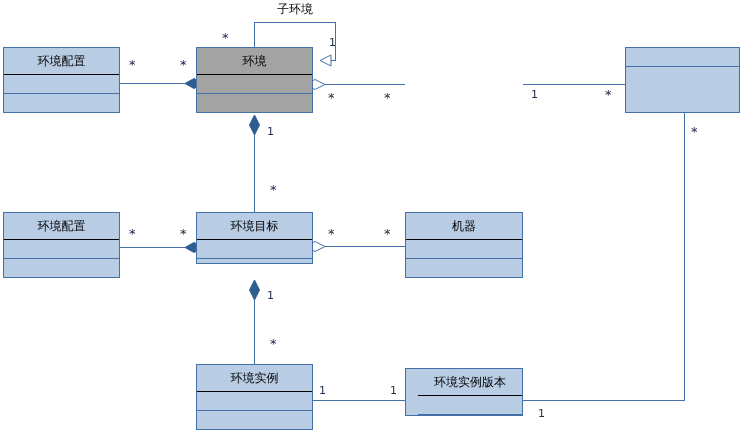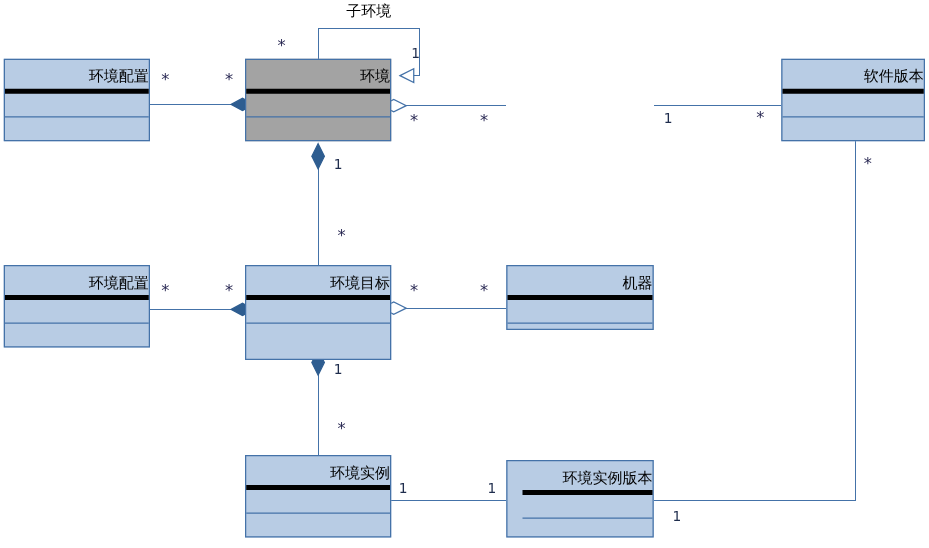--- a/index.html
+++ b/index.html
@@ -32,24 +32,24 @@
     background: #b8cce4;
     z-index: 5;
   }
   .uml-class.highlight {
     background: #a3a3a3;
   }
   .uml-class .cls-name {
     box-sizing: border-box;
     height: 27px;
     line-height: 26px;
-    text-align: right;
+    text-align: center;
     font-size: 12px;
     color: #000000;
-    border-bottom: 4px solid #000000;
+    border-bottom: 1px solid #000000;
     white-space: nowrap;
     overflow: hidden;
   }
   .uml-class .cls-attrs {
     box-sizing: border-box;
     height: 19px;
     border-bottom: 1px solid #4472a8;
   }
   .uml-class .cls-ops {
     box-sizing: border-box;
@@ -128,50 +128,49 @@
   </div>
 
   <div class="uml-class highlight" style="left:196px; top:47px; width:117px; height:66px;">
     <div class="cls-name">环境</div>
     <div class="cls-attrs"></div>
     <div class="cls-ops"></div>
   </div>
 
 
   <div class="uml-class" style="left:625px; top:47px; width:115px; height:66px;">
-    <div class="cls-name">软件版本</div>
     <div class="cls-attrs"></div>
     <div class="cls-ops"></div>
   </div>
 
   <div class="uml-class" style="left:3px; top:212px; width:117px; height:66px;">
     <div class="cls-name">环境配置</div>
     <div class="cls-attrs"></div>
     <div class="cls-ops"></div>
   </div>
 
-  <div class="uml-class" style="left:196px; top:212px; width:117px; height:76px;">
+  <div class="uml-class" style="left:196px; top:212px; width:117px; height:52px;">
     <div class="cls-name">环境目标</div>
     <div class="cls-attrs"></div>
     <div class="cls-ops"></div>
   </div>
 
-  <div class="uml-class" style="left:405px; top:212px; width:118px; height:52px;">
+  <div class="uml-class" style="left:405px; top:212px; width:118px; height:66px;">
     <div class="cls-name">机器</div>
     <div class="cls-attrs"></div>
     <div class="cls-ops"></div>
   </div>
 
   <div class="uml-class" style="left:196px; top:364px; width:117px; height:66px;">
     <div class="cls-name">环境实例</div>
     <div class="cls-attrs"></div>
     <div class="cls-ops"></div>
   </div>
 
-  <div class="uml-class" style="left:405px; top:368px; width:118px; height:62px;padding-left:12px;">
+  <div class="uml-class" style="left:405px; top:368px; width:118px; height:48px;padding-left:12px;">
     <div class="cls-name">环境实例版本</div>
     <div class="cls-attrs"></div>
     <div class="cls-ops"></div>
   </div>
 
   <div class="assoc-name" style="left:277px; top:3px;">子环境</div>
 
   <div class="mult-label star" style="left:222px; top:32px;">*</div>
   <div class="mult-label" style="left:329px; top:37px;">1</div>
 

